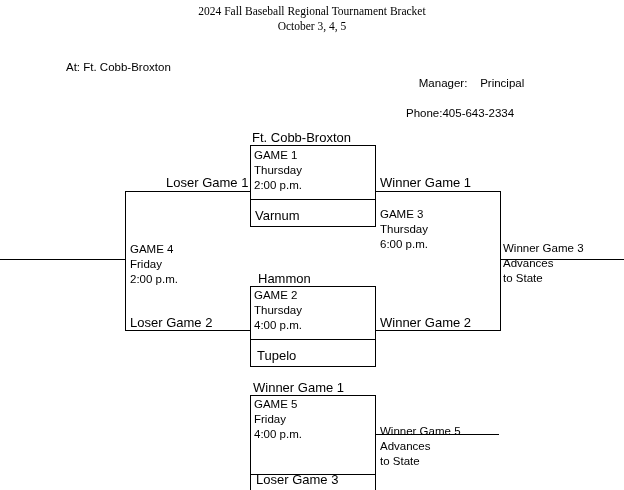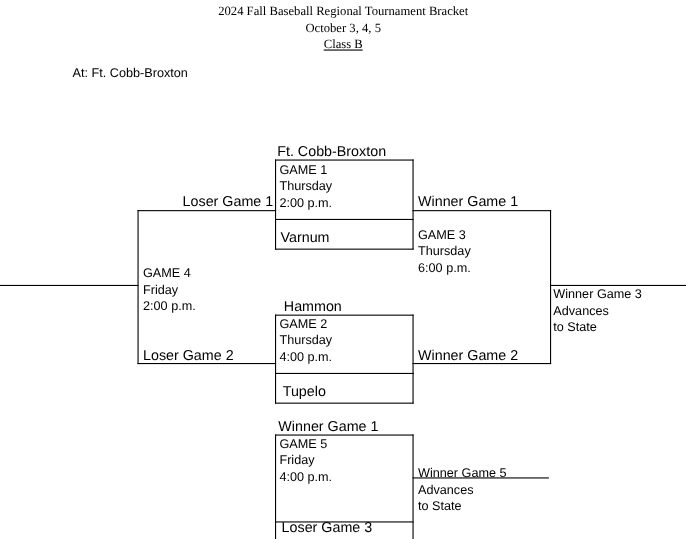--- a/index.html
+++ b/index.html
@@ -70,26 +70,29 @@
     white-space: nowrap;
   }
   .gamebox span { display: block; }
 </style>
 </head>
 <body>
 
 <div class="title-block">
   <span class="title-line">2024 Fall Baseball Regional Tournament Bracket</span>
   <span class="title-line">October 3, 4, 5</span>
-  <span class="title-line underline">Class B</span>
 </div>
 
 <div class="at-line">At: Ft. Cobb-Broxton</div>
 
 <div class="mgr-block">
+  <div class="mgr-row">
+    <span>Manager:</span><span>&nbsp;&nbsp;&nbsp;&nbsp;</span><span>Principal</span>
+  </div>
+  <div class="mgr-row">Phone:405-643-2334</div>
 </div>
 
 <div class="label" style="left:252px; top:131px;">Ft. Cobb-Broxton</div>
 
 <div class="hline" style="left:250px; top:145px; width:126px;"></div>
 <div class="vline" style="left:250px; top:145px; height:54px;"></div>
 <div class="vline" style="left:375px; top:145px; height:54px;"></div>
 <div class="hline" style="left:250px; top:199px; width:126px;"></div>
 <div class="gamebox" style="left:254px; top:148px;">
   <span>GAME 1</span>
@@ -122,21 +125,21 @@
 <div class="vline" style="left:500px; top:191px; height:140px;"></div>
 <div class="hline" style="left:375px; top:330px; width:126px;"></div>
 <div class="gamebox" style="left:380px; top:207px;">
   <span>GAME 3</span>
   <span>Thursday</span>
   <span>6:00 p.m.</span>
 </div>
 <div class="label" style="left:380px; top:316px;">Winner Game 2</div>
 
 <div class="hline" style="left:500px; top:259px; width:124px;"></div>
-<div class="gamebox" style="left:503px; top:241px;margin-top:20px;">
+<div class="gamebox" style="left:503px; top:241px;">
   <span>Winner Game 3</span>
   <span>Advances</span>
   <span>to State</span>
 </div>
 
 <div class="label" style="left:130px; top:176px;padding-left:36px;">Loser Game 1</div>
 <div class="hline" style="left:125px; top:191px; width:126px;"></div>
 <div class="vline" style="left:125px; top:191px; height:140px;"></div>
 <div class="hline" style="left:125px; top:330px; width:126px;"></div>
 <div class="gamebox" style="left:130px; top:207px;margin-top:35px;">

